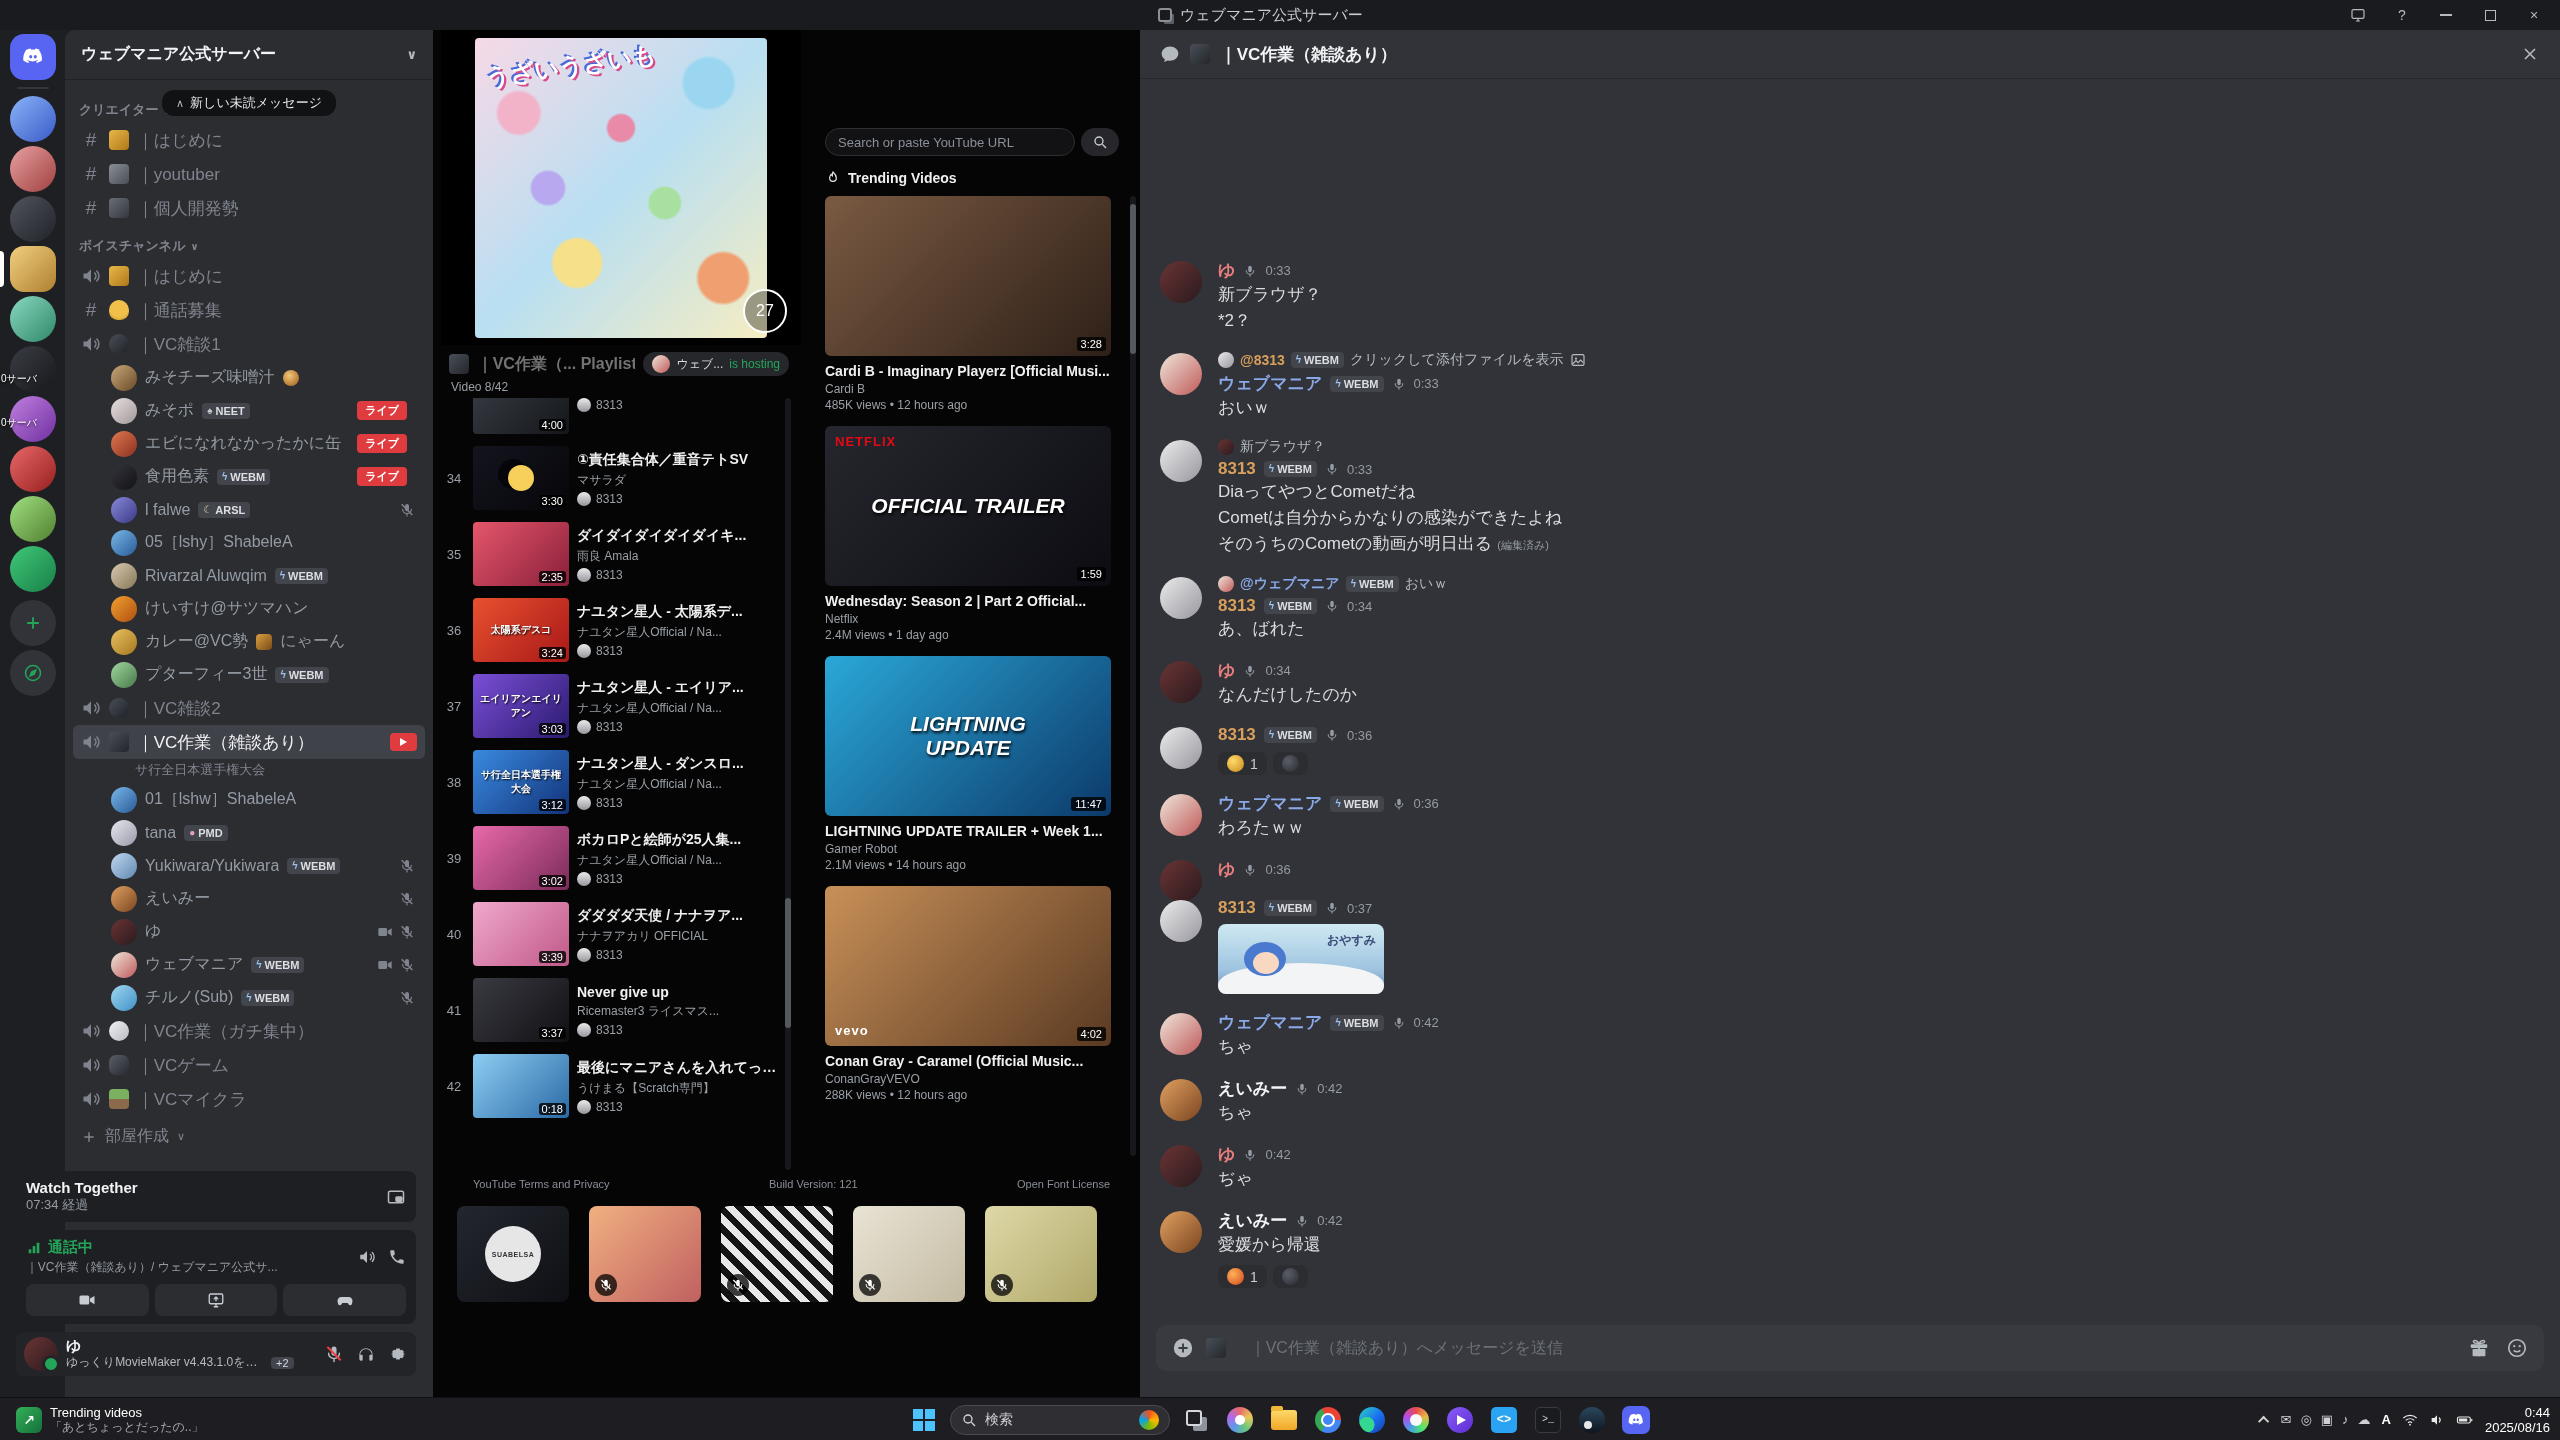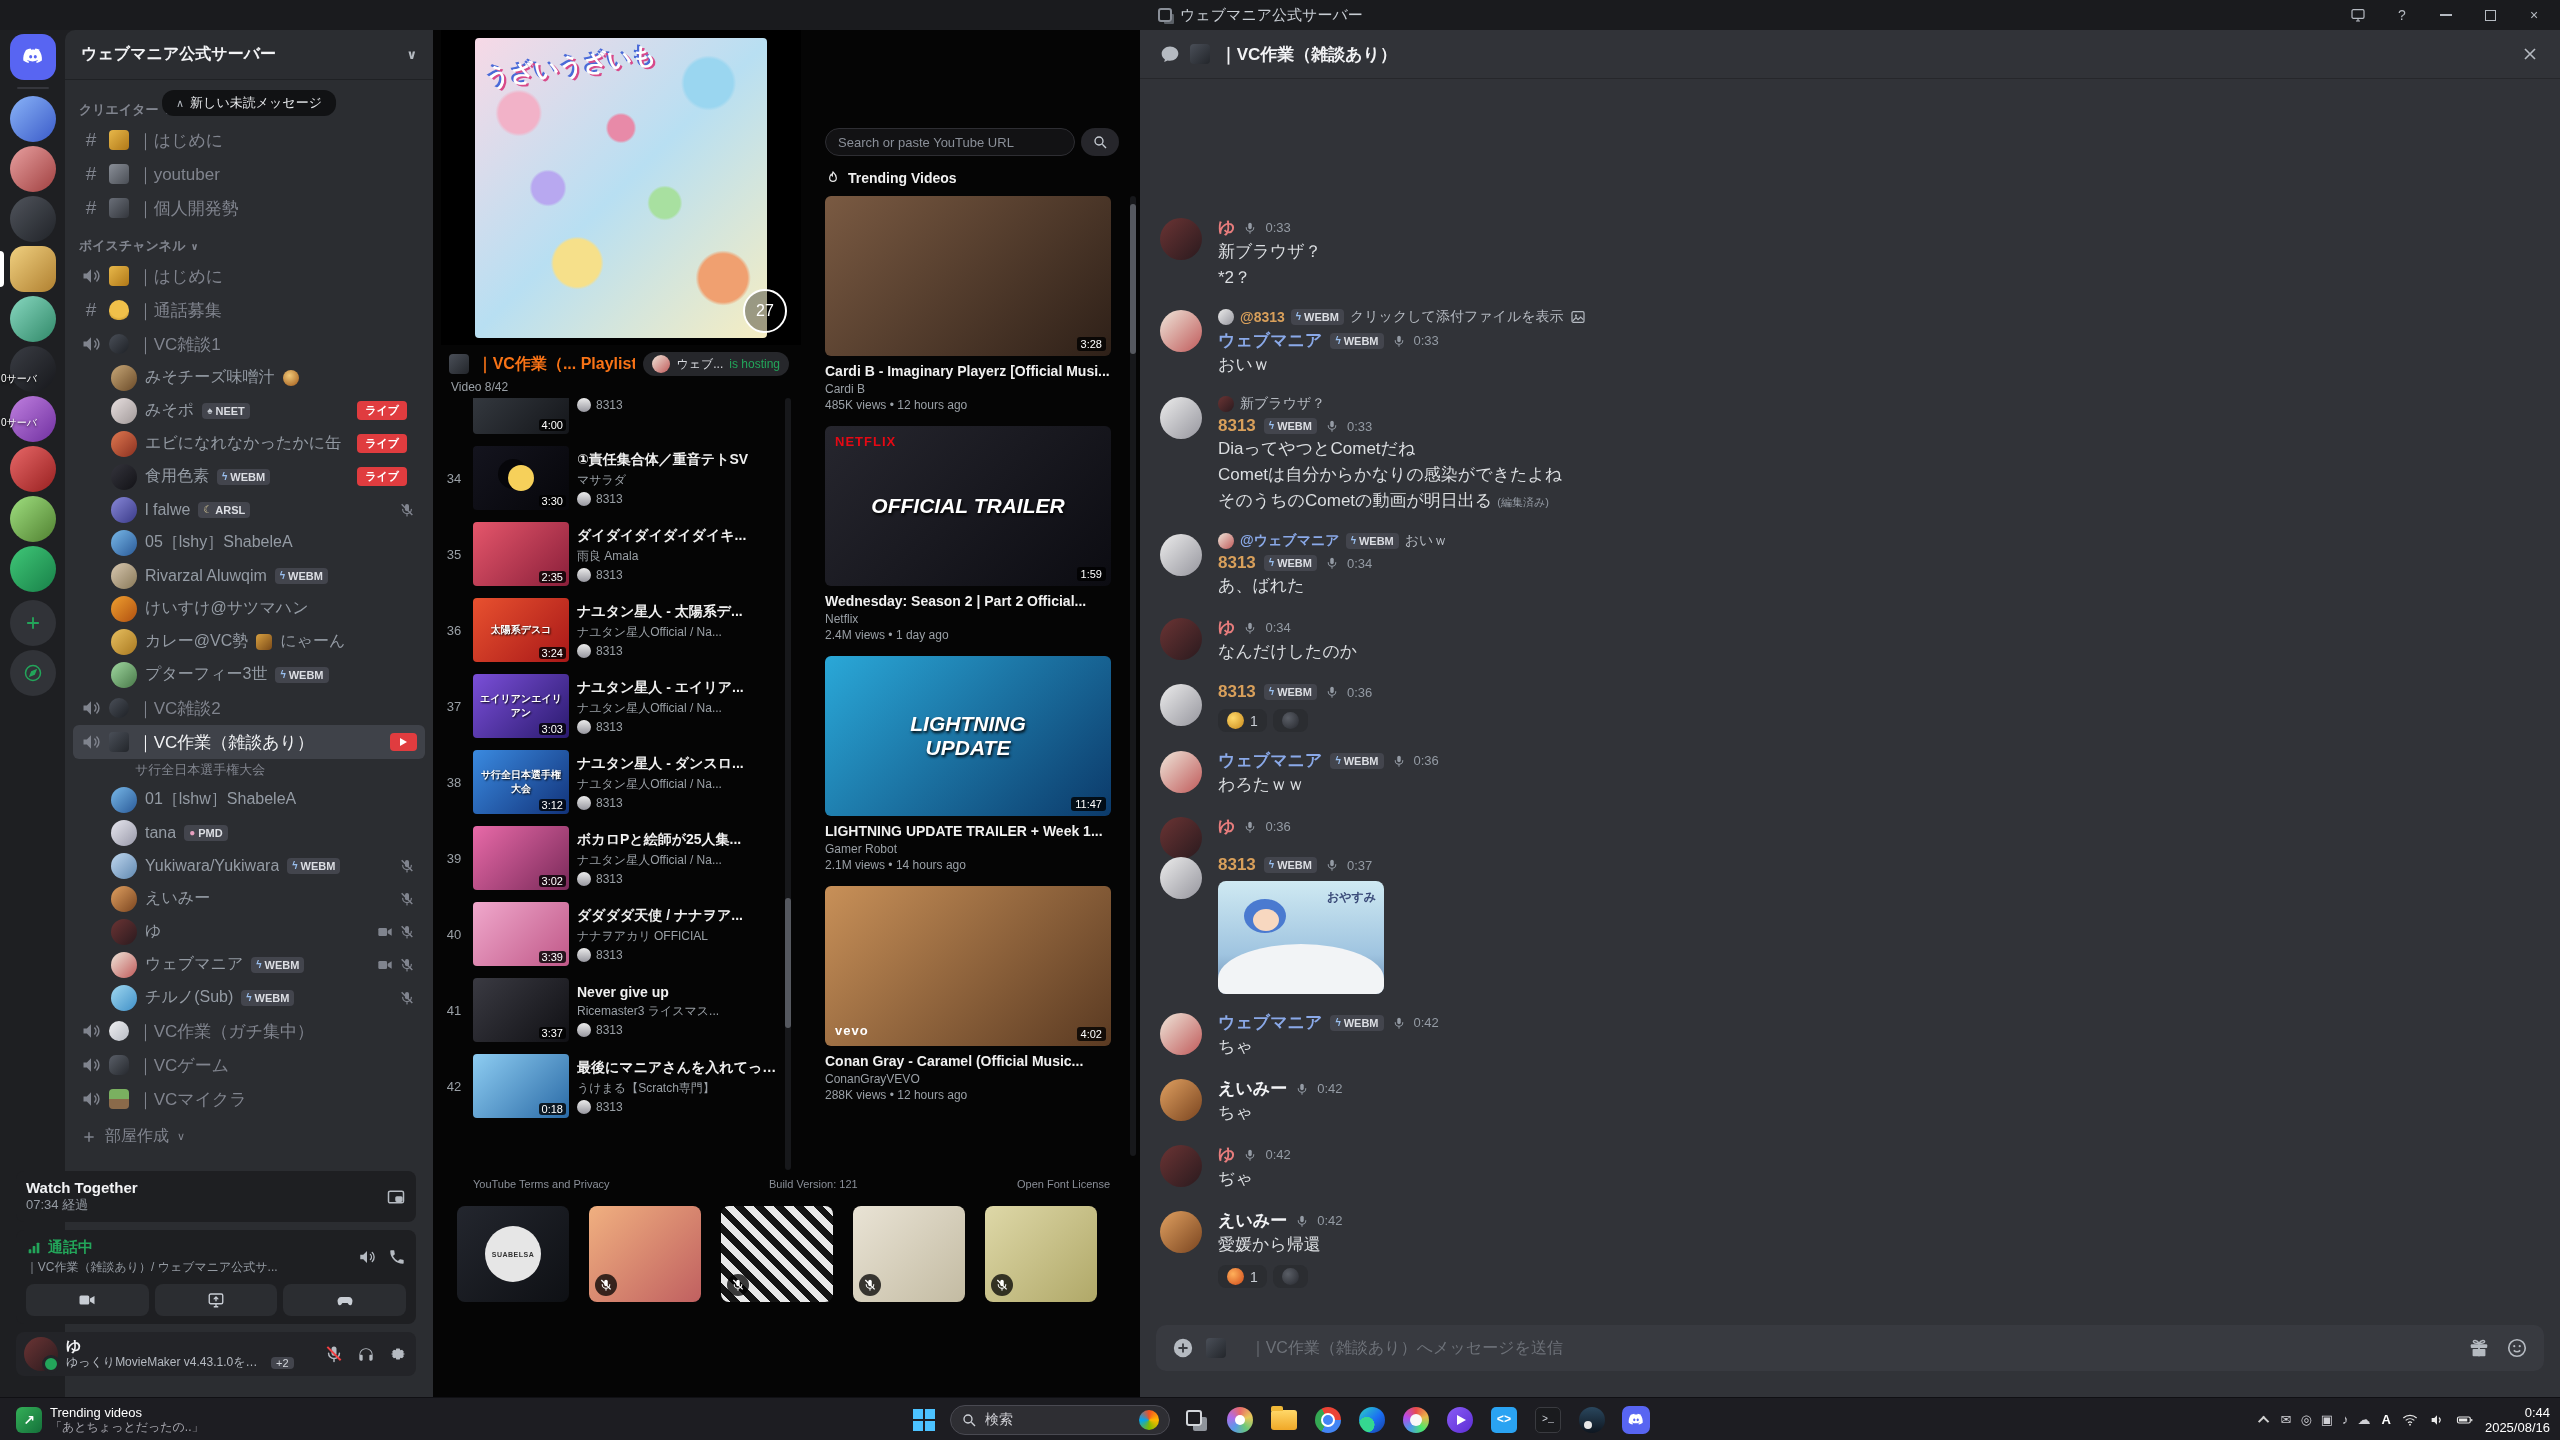--- a/index.html
+++ b/index.html
@@ -97,21 +97,21 @@
   radial-gradient(circle at 35% 75%,#f6e08a 0 8%,transparent 9%),
   radial-gradient(circle at 65% 55%,#a8e0a0 0 6%,transparent 7%),
   radial-gradient(circle at 85% 80%,#f0a070 0 7%,transparent 8%),
   radial-gradient(circle at 50% 30%,#e88aa8 0 5%,transparent 6%),
   radial-gradient(circle at 25% 50%,#b8a8f0 0 6%,transparent 7%),
   linear-gradient(135deg,#f7d9e6,#b8dff2 50%,#f6edc2)}
 .art-title{position:absolute;top:12px;left:10px;font-weight:800;font-size:24px;color:#fff;transform:rotate(-8deg);
  text-shadow:2px 2px 0 #d84a8a,-2px -2px 0 #4a6ad8}
 .count-badge{position:absolute;right:14px;bottom:12px;width:44px;height:44px;border-radius:50%;border:2.5px solid #fff;color:#fff;display:flex;align-items:center;justify-content:center;font-size:16px;background:rgba(0,0,0,.35)}
 .pl-head{position:absolute;left:16px;top:322px;width:340px;display:flex;align-items:center;gap:8px}
-.pl-title{font-size:16px;font-weight:700;color:#f97316;white-space:nowrap;overflow:hidden}
+.pl-title{font-size:16px;font-weight:700;color:#737373;white-space:nowrap;overflow:hidden}
 .host-chip{margin-left:auto;background:#26272b;border-radius:12px;display:flex;align-items:center;gap:6px;padding:3px 9px;font-size:12px;color:#d8dadf;flex:none}
 .hc-av{width:18px;height:18px;border-radius:50%}
 .hc-green{color:#23a55a}
 .video-count{position:absolute;left:18px;top:350px;font-size:12px;color:#9aa0a6}
 .playlist{position:absolute;left:8px;top:368px;width:344px;height:772px;overflow:hidden}
 .pl-item{display:flex;gap:8px;padding:6px 2px;align-items:center}
 .pl-num{width:22px;font-size:13px;color:#9aa0a6;text-align:center;flex:none}
 .pl-thumb{width:96px;height:64px;border-radius:4px;position:relative;flex:none;display:flex;align-items:center;justify-content:center;overflow:hidden}
 .pl-thumb-label{font-size:10px;font-weight:800;color:#fff;text-align:center;text-shadow:1px 1px 2px #000;padding:0 4px}
 .pl-dur{position:absolute;right:3px;bottom:3px;background:rgba(0,0,0,.8);font-size:11px;padding:0 3px;border-radius:3px;color:#fff}
@@ -159,21 +159,21 @@
 .reply{display:flex;align-items:center;gap:6px;font-size:14px;color:#b5bac1;margin-bottom:3px;position:relative;white-space:nowrap;overflow:hidden}
 .reply::before{content:"";position:absolute;left:-37px;top:9px;width:30px;height:10px;border-left:2px solid #4e5058;border-top:2px solid #4e5058;border-top-left-radius:6px}
 .rav{width:16px;height:16px;border-radius:50%;flex:none}
 .rname{font-weight:600;font-size:14px}
 .react{display:flex;gap:6px;margin-top:7px}
 .rpill{display:flex;align-items:center;gap:6px;background:#2b2d31;border-radius:8px;padding:3px 9px;font-size:14px;color:#c8cdd4}
 .re-em{width:17px;height:17px;border-radius:50%}
 .re-crown{background:radial-gradient(circle at 35% 35%,#ffd96a,#c8881a)}
 .re-dark{background:radial-gradient(circle at 35% 35%,#5a5e66,#26282e)}
 .re-orange{background:radial-gradient(circle at 35% 35%,#ffb05a,#d04818)}
-.attach{width:166px;height:113px;border-radius:8px;margin-top:6px;position:relative;overflow:hidden;background:linear-gradient(180deg,#cfe9f2,#9fc4e0 65%,#6a8ab0)}
+.attach{width:166px;height:70px;border-radius:8px;margin-top:6px;position:relative;overflow:hidden;background:linear-gradient(180deg,#cfe9f2,#9fc4e0 65%,#6a8ab0)}
 .at-blanket{position:absolute;left:0;right:0;bottom:0;height:44%;background:#f2f4f6;border-radius:50% 50% 0 0/70% 70% 0 0}
 .at-hair{position:absolute;left:26px;top:18px;width:42px;height:34px;border-radius:50%;background:#4a7ad0}
 .at-face{position:absolute;left:35px;top:28px;width:26px;height:22px;border-radius:50%;background:#f8d8c0}
 .at-cap{position:absolute;right:8px;top:8px;color:#3a4a78;font-size:12px;font-weight:700}
 .chat-input{position:absolute;left:16px;right:16px;bottom:26px;height:46px;background:#383a40;border-radius:10px;display:flex;align-items:center;padding:0 16px;gap:12px}
 .ci-ph{color:#6d7178;font-size:16px;display:flex;align-items:center;gap:24px;flex:1;min-width:0;white-space:nowrap;overflow:hidden}
 .ci-icons{display:flex;gap:16px;color:#b5bac1;align-items:center}
 
 
 #taskbar{position:absolute;left:0;right:0;bottom:0;height:43px;background:#1d1d22;border-top:1px solid #101014;z-index:70}

